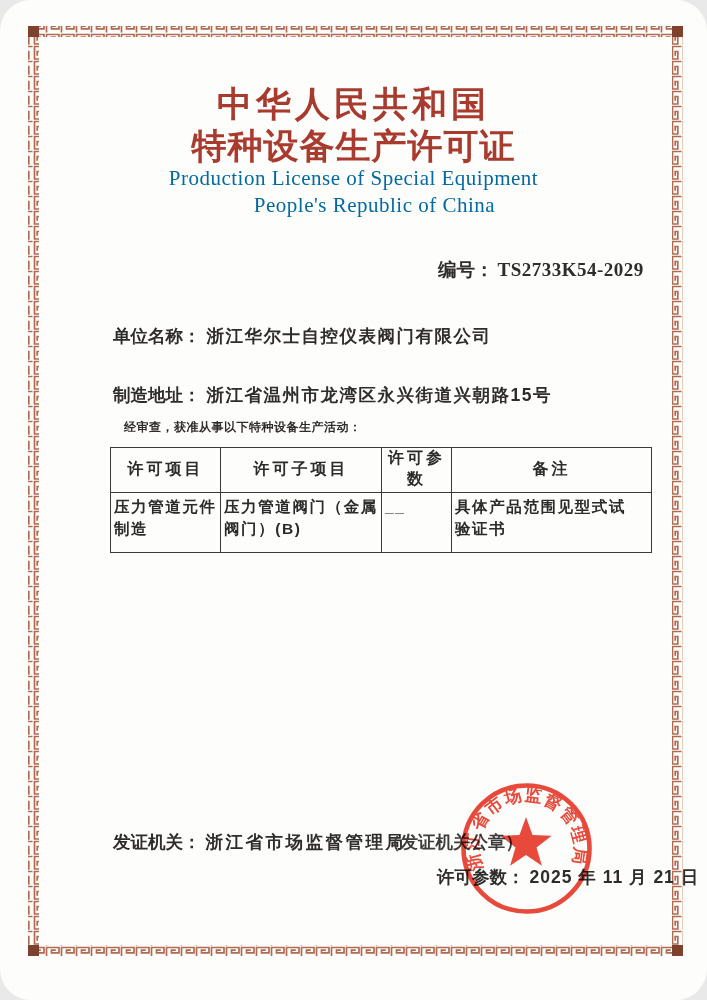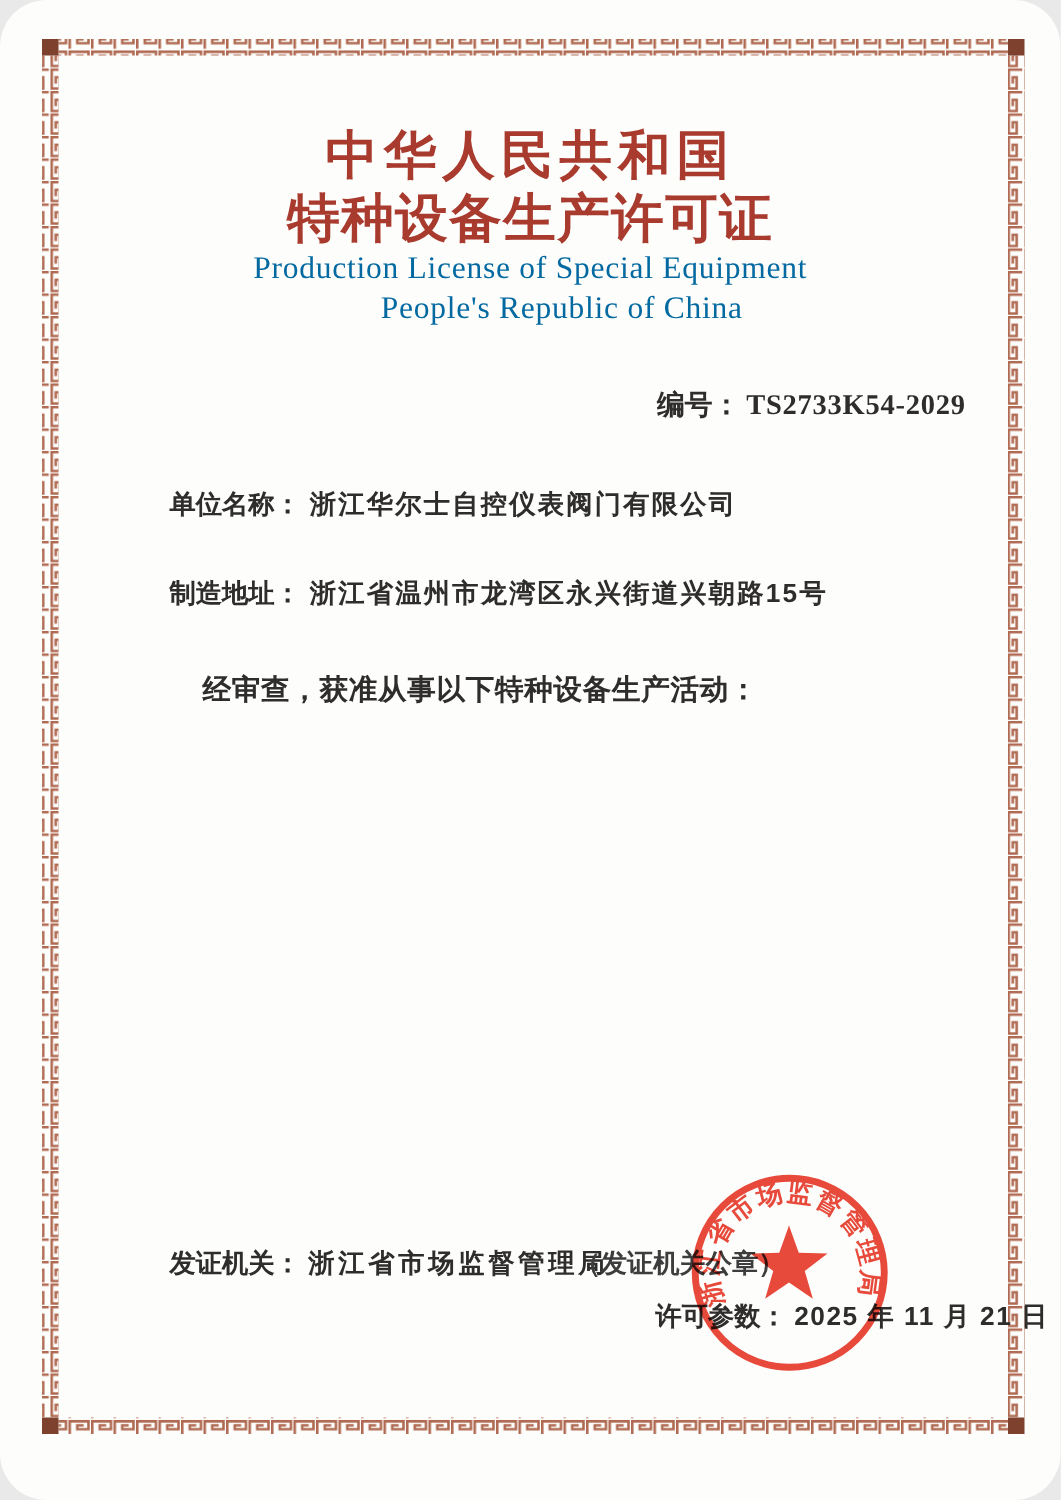--- a/index.html
+++ b/index.html
@@ -24,21 +24,21 @@
   .e2{top:195px;letter-spacing:0.5px;padding-left:21px;}
 
   
   .license-no{left:438px;top:257px;font-size:18.5px;font-weight:600;white-space:nowrap;}
   .license-no .num{font-family:"Liberation Serif", serif;font-size:19px;font-weight:600;letter-spacing:0.5px;margin-left:4px;}
 
   
   .info-row{left:113px;font-size:17.5px;font-weight:600;white-space:nowrap;line-height:1.2;}
   .r1{top:326px;} .r2{top:348px;} .r3{top:385px;}
   .info-row .val{margin-left:6px;letter-spacing:1.5px;}
-  .review{left:135px;top:419px;font-size:19px;font-weight:600;letter-spacing:0.5px;margin-top:28px;}
+  .review{left:124px;top:419px;font-size:12px;font-weight:600;letter-spacing:0.5px;}
 
   
   .lic-table{
     position:absolute;left:110px;top:447px;
     border-collapse:collapse;table-layout:fixed;width:541px;
     color:#2b2b2b;
   }
   .lic-table th,.lic-table td{border:1.7px solid #3b3b3b;}
   .lic-table th{
     height:25px;font-size:16px;font-weight:700;letter-spacing:3px;
@@ -97,20 +97,47 @@
 
   <div class="abs info-row r1">
     <span>单位名称：</span><span class="val">浙江华尔士自控仪表阀门有限公司</span>
   </div>
   <div class="abs info-row r3">
     <span>制造地址：</span><span class="val">浙江省温州市龙湾区永兴街道兴朝路15号</span>
   </div>
 
   <div class="abs review">经审查，获准从事以下特种设备生产活动：</div>
 
+  <table class="lic-table">
+    <colgroup>
+      <col style="width:110px">
+        <col style="width:161px">
+        <col style="width:70px">
+        <col style="width:200px">
+    </colgroup>
+    <thead>
+      <tr>
+        <th>许可项目</th>
+        <th>许可子项目</th>
+        <th>许可参数</th>
+        <th>备注</th>
+      </tr>
+    </thead>
+    <tbody>
+      <tr>
+        <td>压力管道元件
+制造</td>
+        <td>压力管道阀门（金属
+阀门）(B)</td>
+        <td>__</td>
+        <td>具体产品范围见型式试
+验证书</td>
+      </tr>
+    </tbody>
+  </table>
 
   <div class="abs foot fa">
     <span>发证机关：</span><span class="val">浙江省市场监督管理局</span>
   </div>
   <div class="abs foot fnote">（发证机关公章）</div>
   <div class="abs foot fi">
     <span>许可参数：</span><span class="val">2025 年 11 月 21 日</span>
   </div>
 
   <svg class="abs seal" width="145" height="145" viewBox="0 0 145 145">

